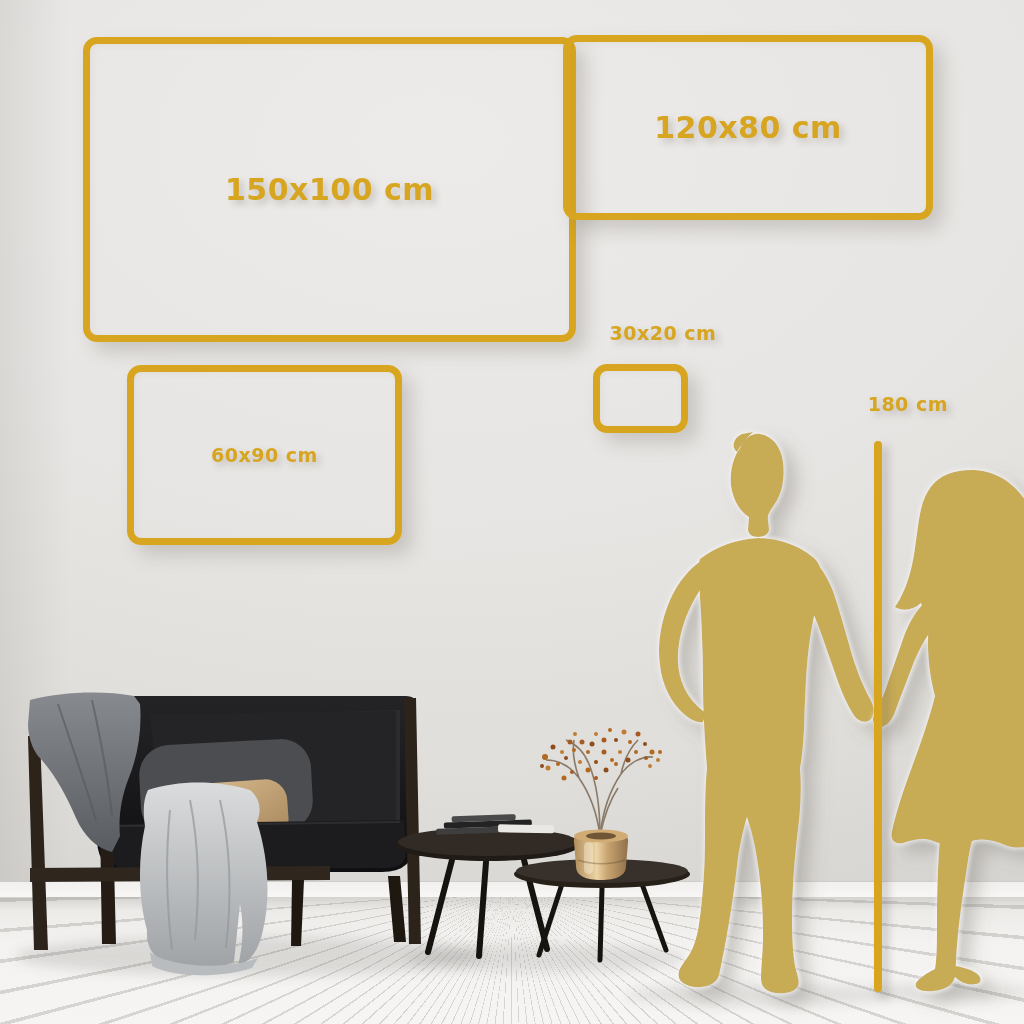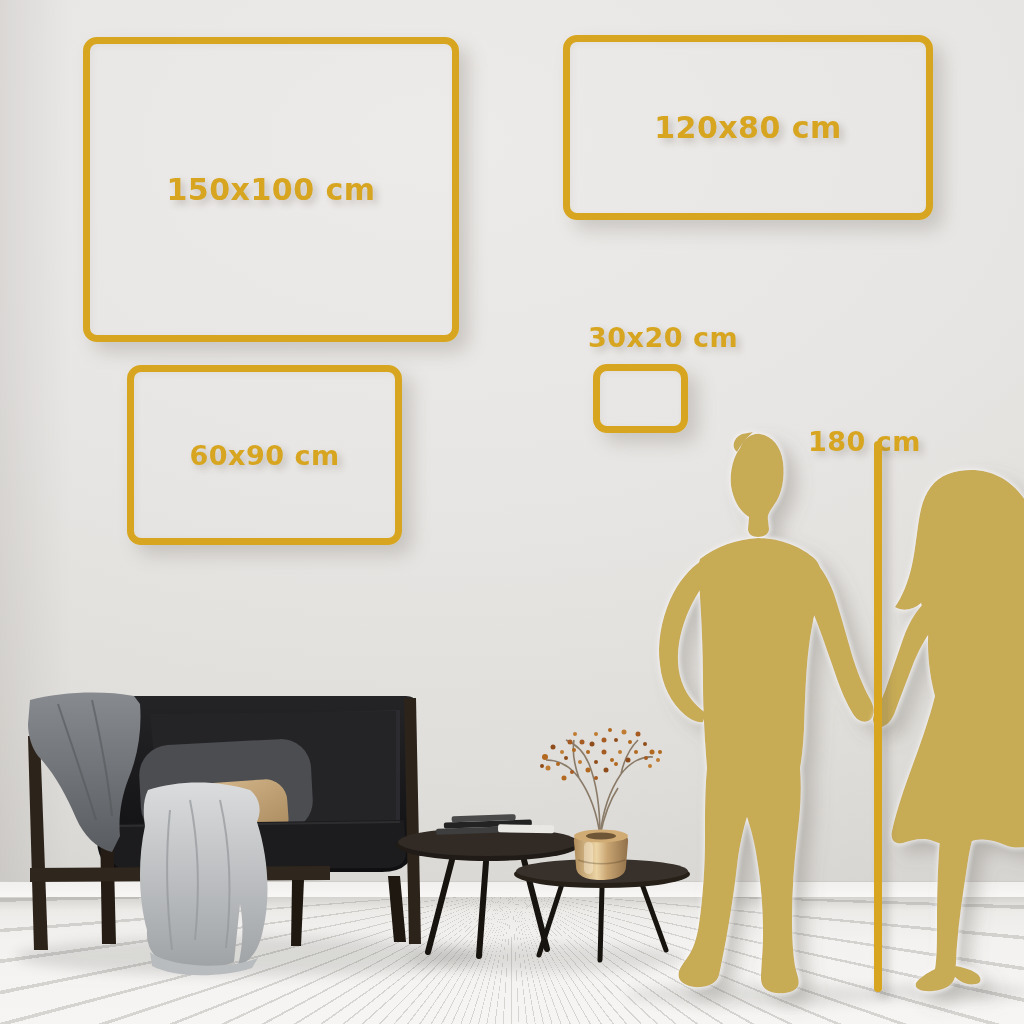--- a/index.html
+++ b/index.html
@@ -40,32 +40,32 @@
     box-shadow:10px 10px 18px rgba(110,104,92,0.26), inset 2px 2px 6px rgba(110,104,92,0.06);
     display:flex;align-items:center;justify-content:center;
     z-index:5;
   }
   .gold-label{
     color:#D7A51F;font-weight:bold;letter-spacing:0.5px;
     text-shadow:4px 4px 7px rgba(110,104,92,0.30);
     white-space:nowrap;
   }
   .fs-big{font-size:30px;}
-  .fs-mid{font-size:27px;}
-  #frame-150x100{left:83px;top:37px;width:376px;height:305px;}
+  .fs-mid{font-size:19px;}
+  #frame-150x100{left:83px;top:37px;width:493px;height:305px;}
   #frame-120x80{left:563px;top:35px;width:370px;height:185px;}
   #frame-60x90{left:83px;top:365px;width:275px;height:180px;margin-left:44px;}
   #frame-60x40{left:383px;top:364px;width:183px;height:122px;}
   #frame-30x20{left:593px;top:364px;width:95px;height:69px;}
   #label-30x20{
     position:absolute;left:568px;top:322px;width:190px;text-align:center;z-index:5;
   }
   
   #label-180{
-    position:absolute;left:808px;top:426px;width:140px;text-align:left;z-index:6;
+    position:absolute;left:808px;top:393px;width:140px;text-align:right;z-index:6;
   }
   #height-line{
     position:absolute;left:874px;top:441px;width:8px;height:551px;
     background:#D7A51F;border-radius:4px;z-index:6;
     box-shadow:6px 5px 9px rgba(110,104,92,0.30);
   }
 </style>
 </head>
 <body>
 

